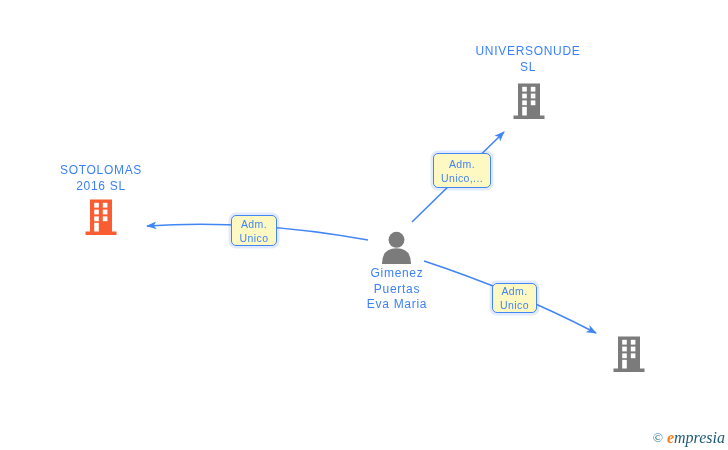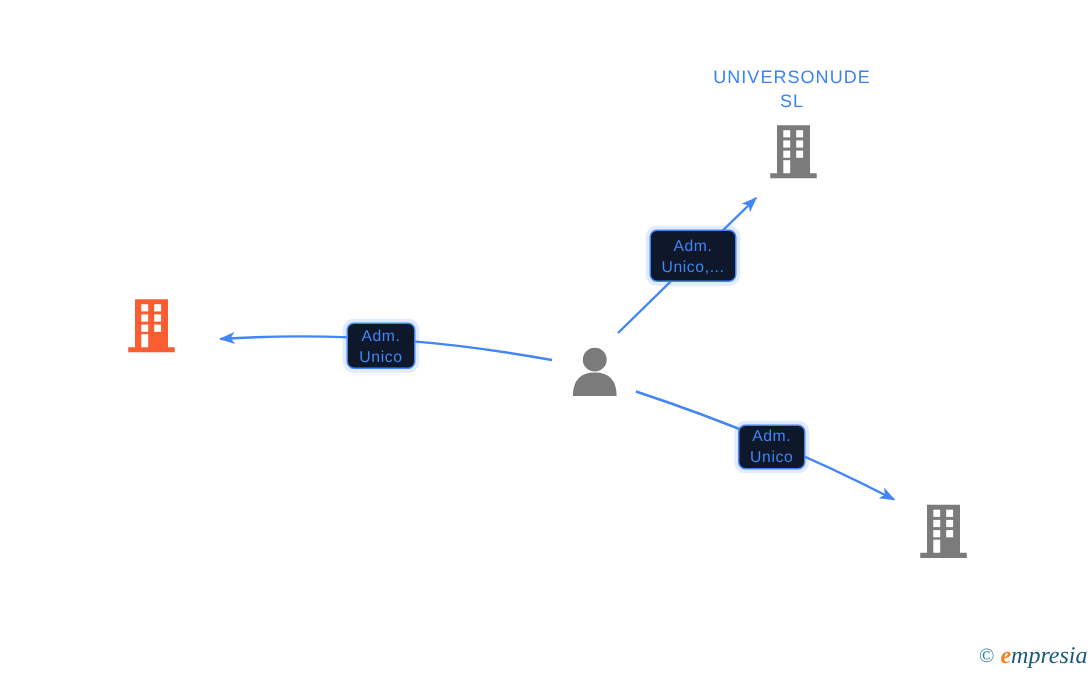--- a/index.html
+++ b/index.html
@@ -43,21 +43,21 @@
   .icon-esenya       { left: 612px; top: 336px; }
   .label-esenya      { left: 549px; top: 372px; }
 
   .edge-label {
     position: absolute;
     z-index: 3;
     display: flex;
     align-items: center;
     justify-content: center;
     text-align: center;
-    background: #0f172a;
+    background: #fef9c3;
     border: 1.5px solid #4285f4;
     border-radius: 5px;
     box-shadow: 0 0 0 2.5px rgba(66,133,244,0.16);
     color: #4285f4;
     font-size: 10.5px;
     line-height: 14px;
     letter-spacing: 0.4px;
     white-space: pre-line;
   }
   .edge-label-1 { left: 231px; top: 215px; width: 46px; height: 31px; }
@@ -107,20 +107,22 @@
             <rect x="18.8" y="3.8" width="4.6" height="4.8"></rect>
           <rect x="10.2" y="10.6" width="4.6" height="4.8"></rect>
             <rect x="18.8" y="10.6" width="4.6" height="4.8"></rect>
           <rect x="10.2" y="17.4" width="4.6" height="4.8"></rect>
             <rect x="18.8" y="17.4" width="4.6" height="4.8"></rect>
           <rect x="10.2" y="23.8" width="4.6" height="8.7"></rect>
         </g>
       </svg>
     </span>
   </div>
+  <div class="node-label label-sotolomas">SOTOLOMAS
+2016  SL</div>
 
   <div class="node icon-universonude">
     <span class="node-icon">
       <svg width="34" height="36" viewBox="0 0 34 36">
         <g fill="#7b7b7b">
           <rect x="1.5" y="32.5" width="31" height="3.5"></rect>
           <rect x="6" y="0.5" width="22" height="32.5"></rect>
         </g>
         <g fill="#ffffff">
           <rect x="10.2" y="3.8" width="4.6" height="4.8"></rect>
@@ -160,20 +162,23 @@
   <div class="node icon-person">
     <span class="node-icon">
       <svg width="33" height="35" viewBox="0 0 34 36">
         <g fill="#7b7b7b">
           <circle cx="17" cy="9" r="8.2"></circle>
           <path d="M2,34 Q2,17.8 17,17.8 Q32,17.8 32,34 Z"></path>
         </g>
       </svg>
     </span>
   </div>
+  <div class="node-label label-person">Gimenez
+Puertas
+Eva Maria</div>
 
   <div class="edge-label edge-label-1">Adm.
 Unico</div>
   <div class="edge-label edge-label-2">Adm.
 Unico,...</div>
   <div class="edge-label edge-label-3">Adm.
 Unico</div>
 
   <div class="watermark">
     <span class="copy">©</span>

